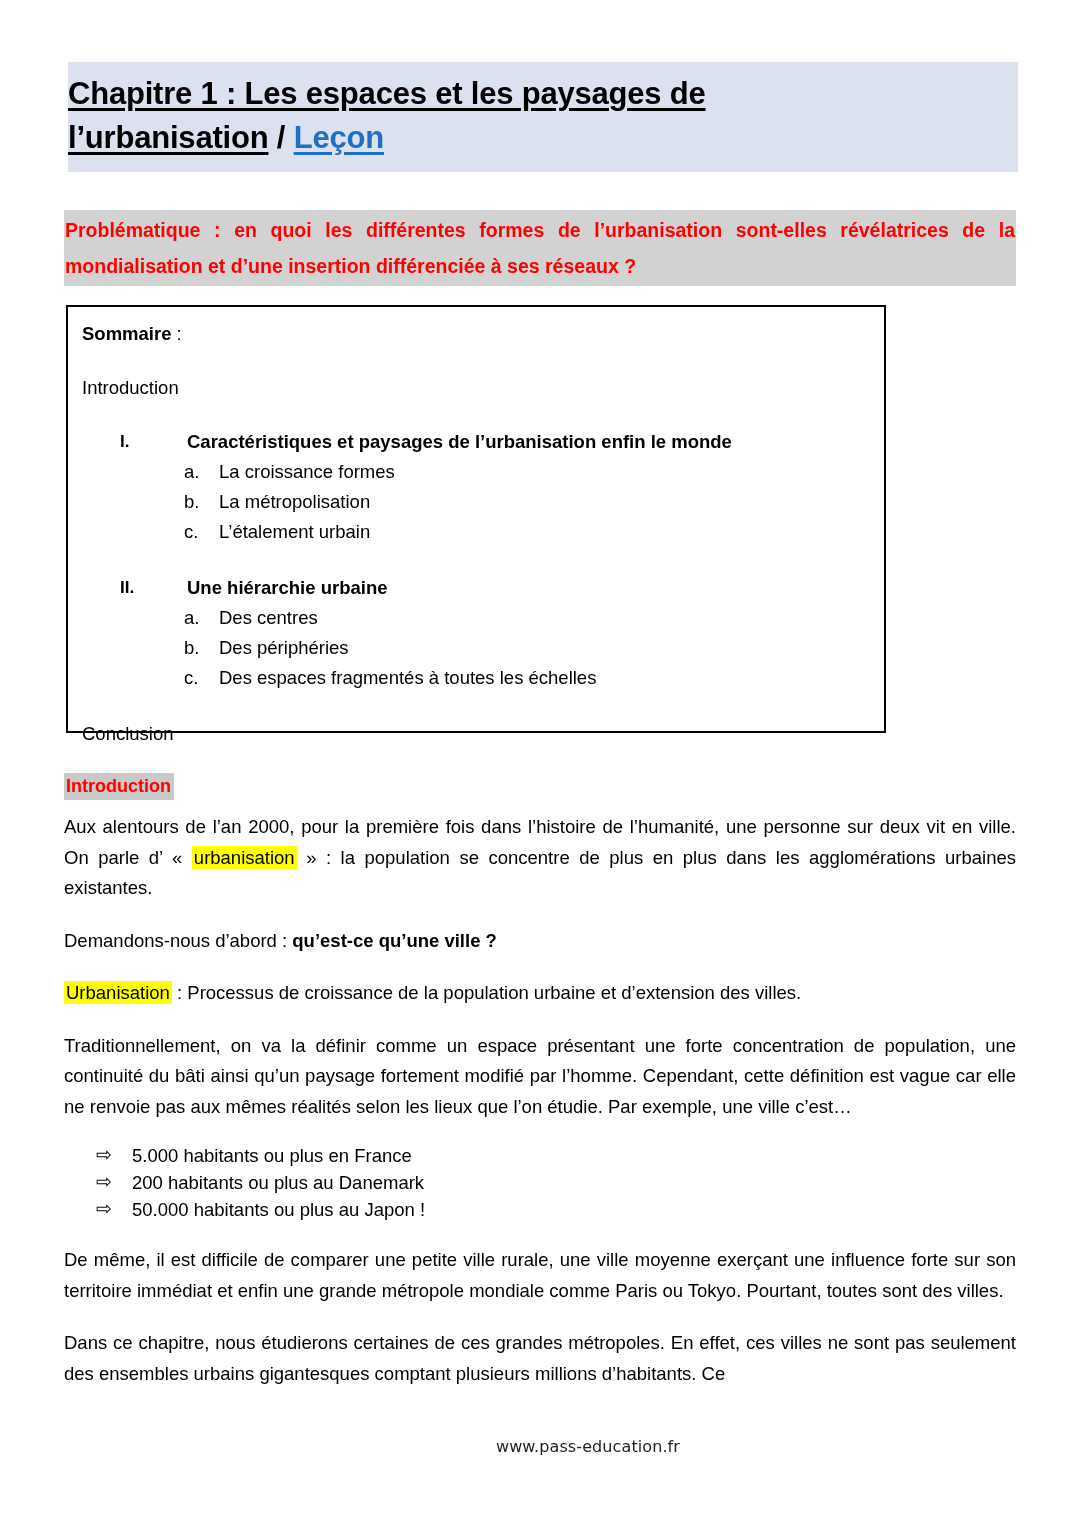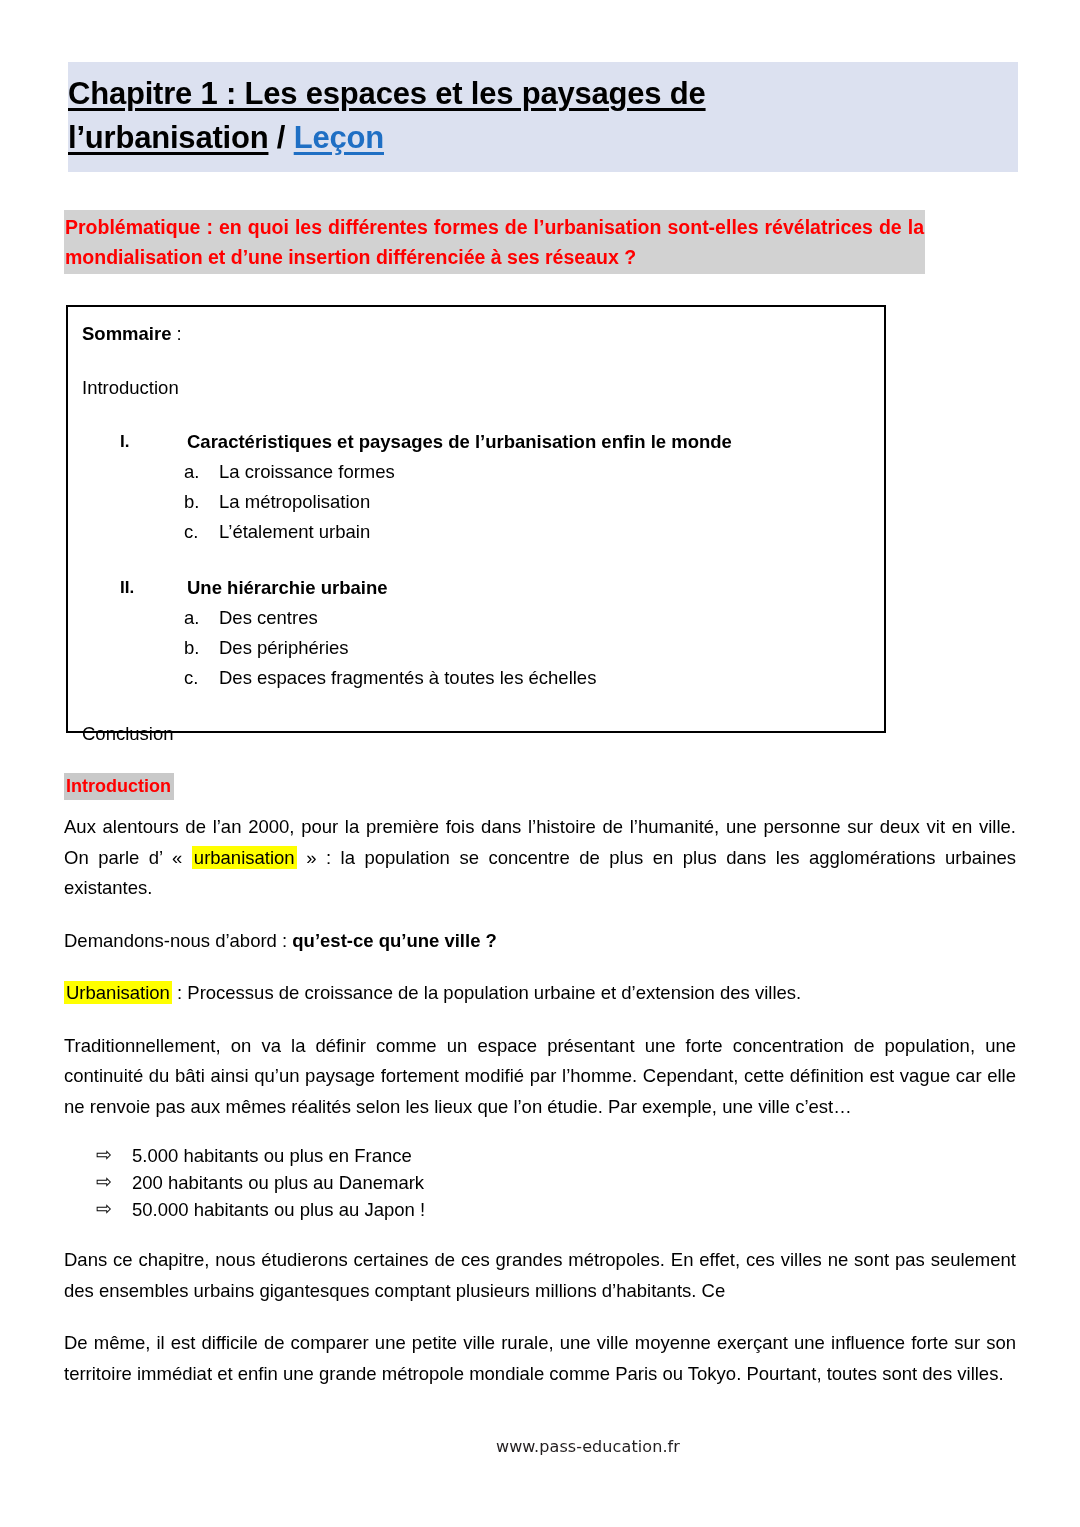--- a/index.html
+++ b/index.html
@@ -53,26 +53,26 @@
     text-decoration: underline;
     text-underline-offset: 4px;
     text-decoration-thickness: 3px;
   }
 
   
   .problematique {
     position: absolute;
     left: 64px;
     top: 210px;
-    width: 861px;
+    width: 952px;
     background: #d2d2d2;
     color: #ff0000;
     font-weight: bold;
     font-size: 19.5px;
-    line-height: 30px;
+    line-height: 36px;
     text-align: justify;
     text-align-last: left;
     box-sizing: border-box;
     padding: 2px 1px 2px 1px;
   }
 
   
   .sommaire-box {
     position: absolute;
     left: 66px;
@@ -300,20 +300,20 @@
       <li class="arrow-item">
         <span class="arrow-glyph">⇨</span>
         <span>200 habitants ou plus au Danemark</span>
       </li>
       <li class="arrow-item">
         <span class="arrow-glyph">⇨</span>
         <span>50.000 habitants ou plus au Japon !</span>
       </li>
     </ul>
 
+    <p class="para">De même, il est difficile de comparer une petite ville rurale, une ville moyenne exerçant une influence forte sur son territoire immédiat et enfin une grande métropole mondiale comme Paris ou Tokyo. Pourtant, toutes sont des villes.</p>
+
     <p class="para">Dans ce chapitre, nous étudierons certaines de ces grandes métropoles. En effet, ces villes ne sont pas seulement des ensembles urbains gigantesques comptant plusieurs millions d’habitants. Ce</p>
-
-    <p class="para">De même, il est difficile de comparer une petite ville rurale, une ville moyenne exerçant une influence forte sur son territoire immédiat et enfin une grande métropole mondiale comme Paris ou Tokyo. Pourtant, toutes sont des villes.</p>
   </div>
 
   <div class="footer">www.pass-education.fr</div>
 
 </div>
 
 </body></html>

